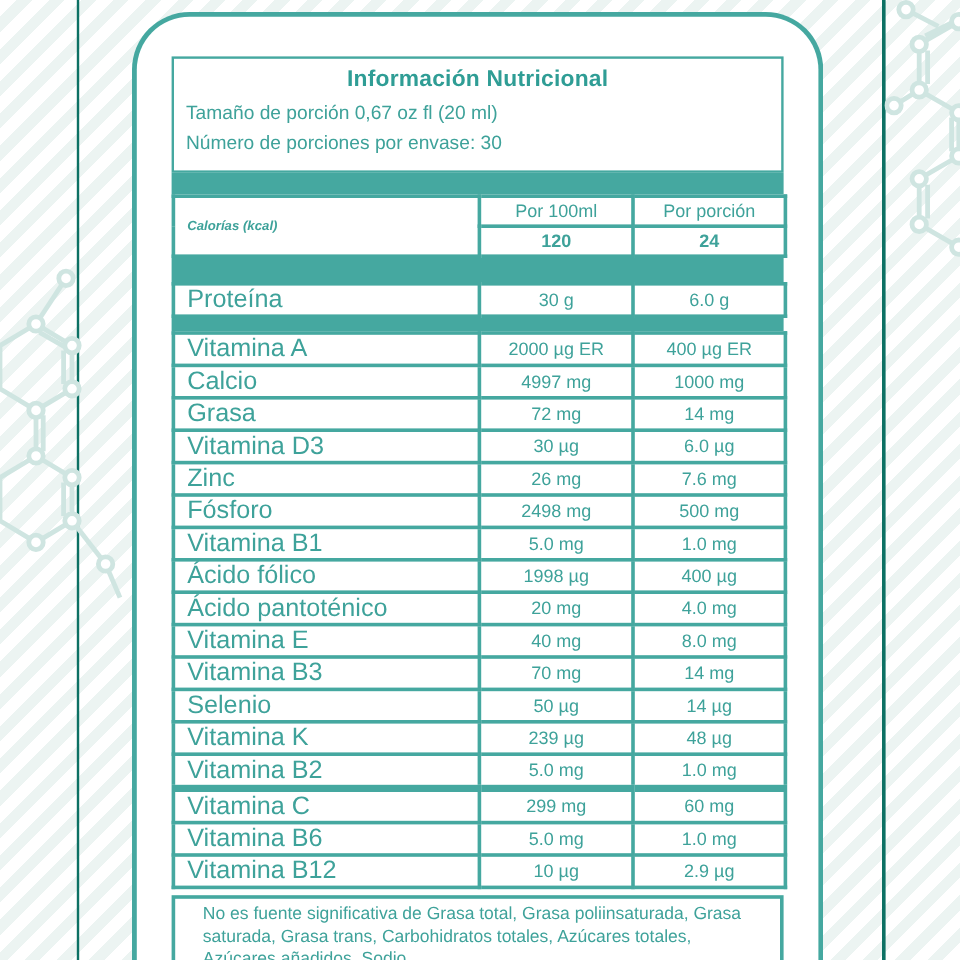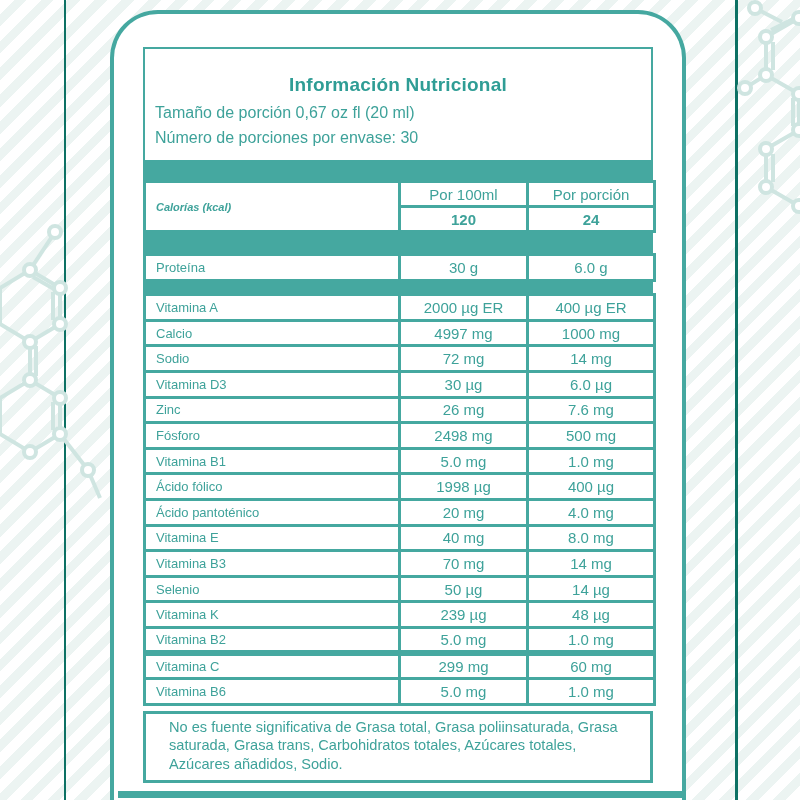--- a/index.html
+++ b/index.html
@@ -26,35 +26,35 @@
   .molecule.right-mol{left:737px;top:0;}
 
   .card{
     position:absolute;left:110px;top:10px;width:576px;height:800px;
     background:#ffffff;border:4px solid var(--accent);border-bottom:none;
     border-radius:48px 48px 0 0;z-index:2;
     padding:33px 29px 0 29px;
   }
   .header-box{
     border:2px solid var(--accent);
-    padding:23px 10px 9px 10px;
+    padding:5px 10px 9px 10px;
   }
   .title{
     font-size:19px;font-weight:bold;text-align:center;color:var(--title);
     letter-spacing:.2px;margin:2px 0 6px 0;
   }
   .subline{font-size:16px;margin:3px 0;line-height:1.35;}
   .band{background:var(--accent);width:100%;}
   .band.b18{height:18px;}
   .band.b20{height:20px;}
   .band.b11{height:11px;}
   table{width:510px;border-collapse:collapse;table-layout:fixed;}
   col.c1{width:255px;} col.c2{width:128px;} col.c3{width:127px;}
   td,th{border:3px solid var(--accent);font-weight:normal;}
-  .cell-label{font-size:13px;text-align:left;padding-left:10px;}
+  .cell-label{font-size:21px;text-align:left;padding-left:10px;}
   .cell-val{font-size:15px;text-align:center;}
   .bold{font-weight:bold;}
   .cal-table tr{height:25px;}
   .cal-table .cell-label{font-size:11px;font-style:italic;}
   .one-row tr{height:26px;}
   .nutri-table tr{height:25.6px;}
   .thick-top td{border-top:6px solid var(--accent);}
   .footer-box{
     margin-top:5px;border:3px solid var(--accent);
     padding:4px 10px 7px 23px;font-size:14.6px;line-height:1.27;
@@ -179,21 +179,21 @@
           <td class="cell-label">Vitamina A</td>
           <td class="cell-val">2000 µg ER</td>
           <td class="cell-val">400 µg ER</td>
         </tr>
         <tr>
           <td class="cell-label">Calcio</td>
           <td class="cell-val">4997 mg</td>
           <td class="cell-val">1000 mg</td>
         </tr>
         <tr>
-          <td class="cell-label">Sodio</td>
+          <td class="cell-label">Grasa</td>
           <td class="cell-val">72 mg</td>
           <td class="cell-val">14 mg</td>
         </tr>
         <tr>
           <td class="cell-label">Vitamina D3</td>
           <td class="cell-val">30 µg</td>
           <td class="cell-val">6.0 µg</td>
         </tr>
         <tr>
           <td class="cell-label">Zinc</td>
@@ -248,20 +248,25 @@
         <tr class="thick-top">
           <td class="cell-label">Vitamina C</td>
           <td class="cell-val">299 mg</td>
           <td class="cell-val">60 mg</td>
         </tr>
         <tr>
           <td class="cell-label">Vitamina B6</td>
           <td class="cell-val">5.0 mg</td>
           <td class="cell-val">1.0 mg</td>
         </tr>
+        <tr>
+          <td class="cell-label">Vitamina B12</td>
+          <td class="cell-val">10 µg</td>
+          <td class="cell-val">2.9 µg</td>
+        </tr>
       </tbody>
   </table>
 
   <div class="footer-box">
     <span>No es fuente significativa de Grasa total, Grasa  poliinsaturada, Grasa saturada, Grasa trans, Carbohidratos totales, Azúcares totales, Azúcares añadidos, Sodio.</span>
   </div>
 
   <div class="bottom-band"></div>
 
 </div>

